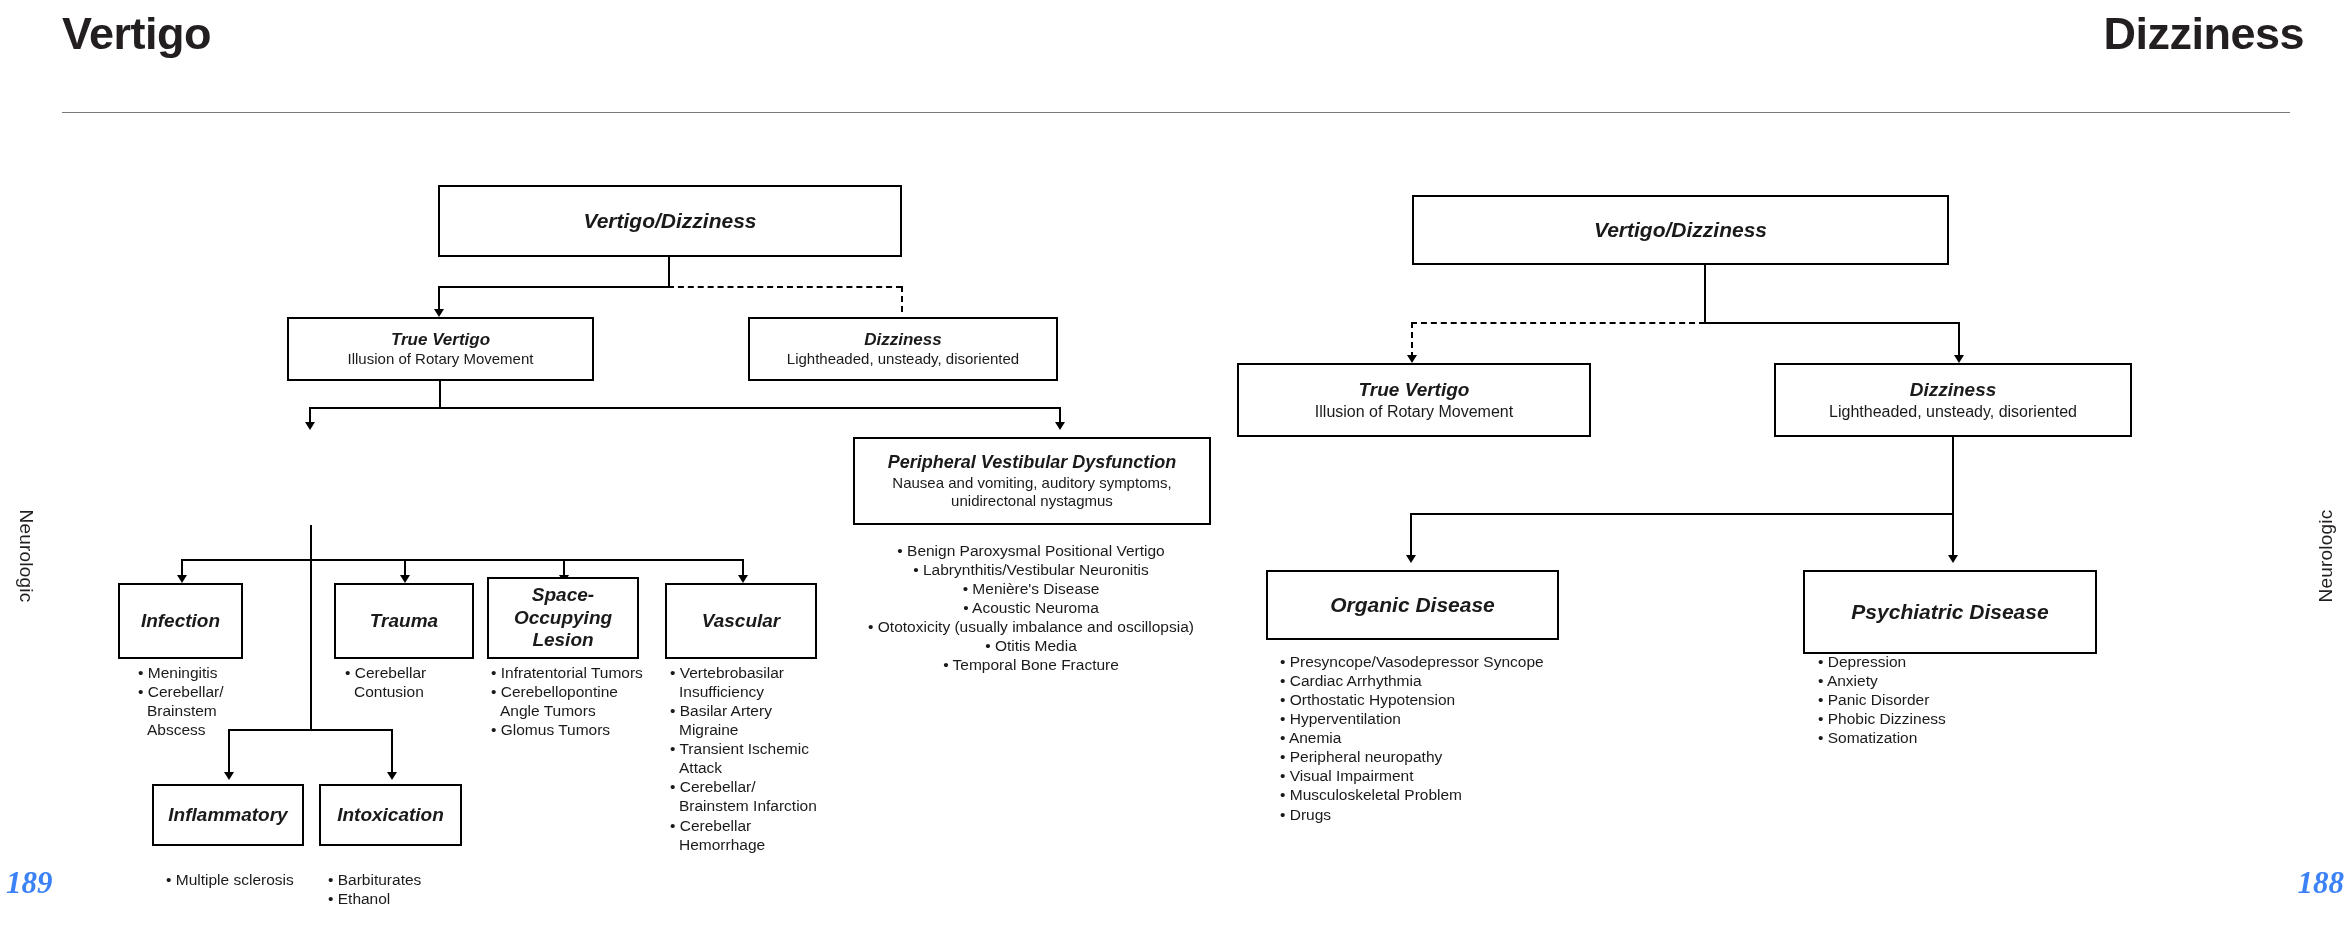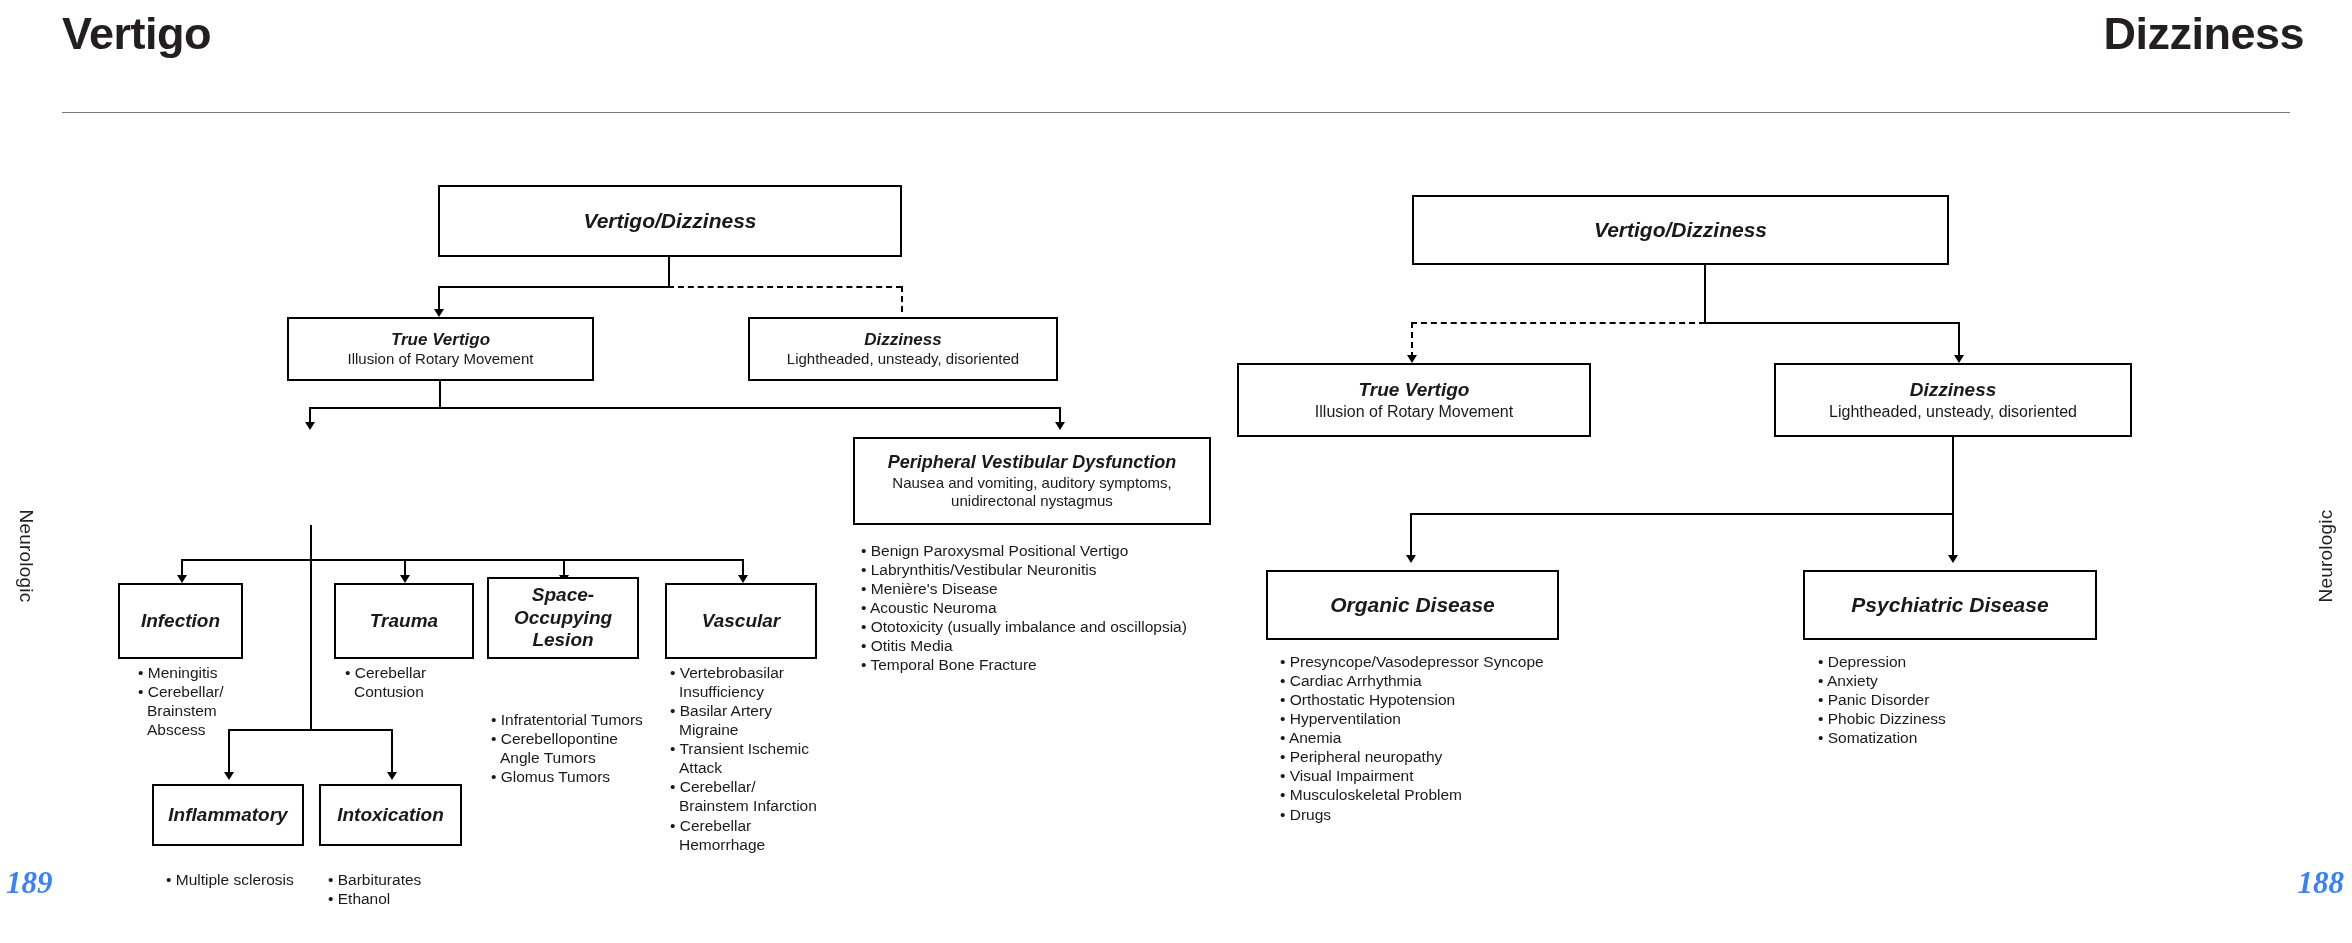--- a/index.html
+++ b/index.html
@@ -188,21 +188,21 @@
   <div class="arrow-down" style="left:305px; top:422px;"></div>
   <div class="ln-v" style="left:1059px; top:407px; height:17px;"></div>
   <div class="arrow-down" style="left:1055px; top:422px;"></div>
 
 
   <div class="node t-18 s-15" style="left:853px; top:437px; width:358px; height:88px;">
     <div class="node-title">Peripheral Vestibular Dysfunction</div>
     <div class="node-sub">Nausea and vomiting, auditory symptoms, unidirectonal nystagmus</div>
   </div>
 
-  <div class="bullets" style="left:861px; top:541px; width:340px;">
+  <div class="bullets" style="left:861px; top:541px; width:340px;text-align:center;">
       <div class="bl">• Benign Paroxysmal Positional Vertigo</div>
       <div class="bl">• Labrynthitis/Vestibular Neuronitis</div>
       <div class="bl">• Menière's Disease</div>
       <div class="bl">• Acoustic Neuroma</div>
       <div class="bl">• Ototoxicity (usually imbalance and oscillopsia)</div>
       <div class="bl">• Otitis Media</div>
       <div class="bl">• Temporal Bone Fracture</div>
     </div>
 
   <div class="ln-v" style="left:310px; top:525px; height:36px;"></div>
@@ -235,21 +235,21 @@
   <div class="node t-19" style="left:334px; top:583px; width:140px; height:76px;">
     <div class="node-title">Trauma</div>
   </div>
   <div class="bullets" style="left:345px; top:663px; width:130px;">
       <div class="bl">• Cerebellar Contusion</div>
     </div>
 
   <div class="node t-19" style="left:487px; top:577px; width:152px; height:82px;">
     <div class="node-title">Space-Occupying Lesion</div>
   </div>
-  <div class="bullets" style="left:491px; top:663px; width:160px;margin-top:47px;">
+  <div class="bullets" style="left:491px; top:663px; width:160px;">
       <div class="bl">• Infratentorial Tumors</div>
       <div class="bl">• Cerebellopontine Angle Tumors</div>
       <div class="bl">• Glomus Tumors</div>
     </div>
 
   <div class="node t-19" style="left:665px; top:583px; width:152px; height:76px;">
     <div class="node-title">Vascular</div>
   </div>
   <div class="bullets" style="left:670px; top:663px; width:155px;">
       <div class="bl">• Vertebrobasilar Insufficiency</div>
@@ -313,21 +313,21 @@
       <div class="bl">• Cardiac Arrhythmia</div>
       <div class="bl">• Orthostatic Hypotension</div>
       <div class="bl">• Hyperventilation</div>
       <div class="bl">• Anemia</div>
       <div class="bl">• Peripheral neuropathy</div>
       <div class="bl">• Visual Impairment</div>
       <div class="bl">• Musculoskeletal Problem</div>
       <div class="bl">• Drugs</div>
     </div>
 
-  <div class="node t-21" style="left:1803px; top:570px; width:294px; height:70px;">
+  <div class="node t-21" style="left:1803px; top:570px; width:294px; height:84px;">
     <div class="node-title">Psychiatric Disease</div>
   </div>
   <div class="bullets" style="left:1818px; top:652px; width:280px;">
       <div class="bl">• Depression</div>
       <div class="bl">• Anxiety</div>
       <div class="bl">• Panic Disorder</div>
       <div class="bl">• Phobic Dizziness</div>
       <div class="bl">• Somatization</div>
     </div>
 

